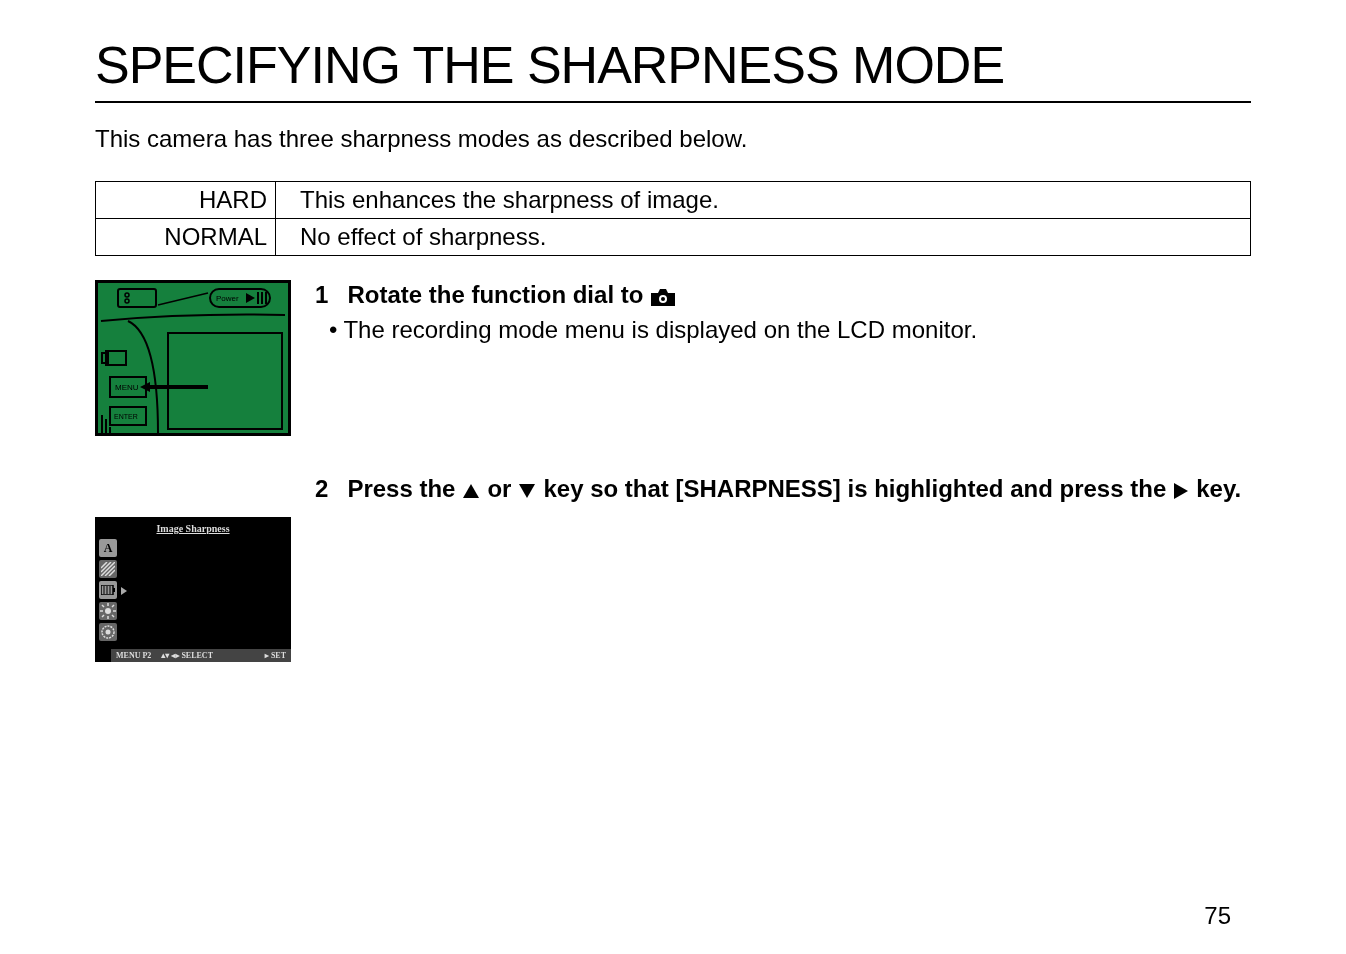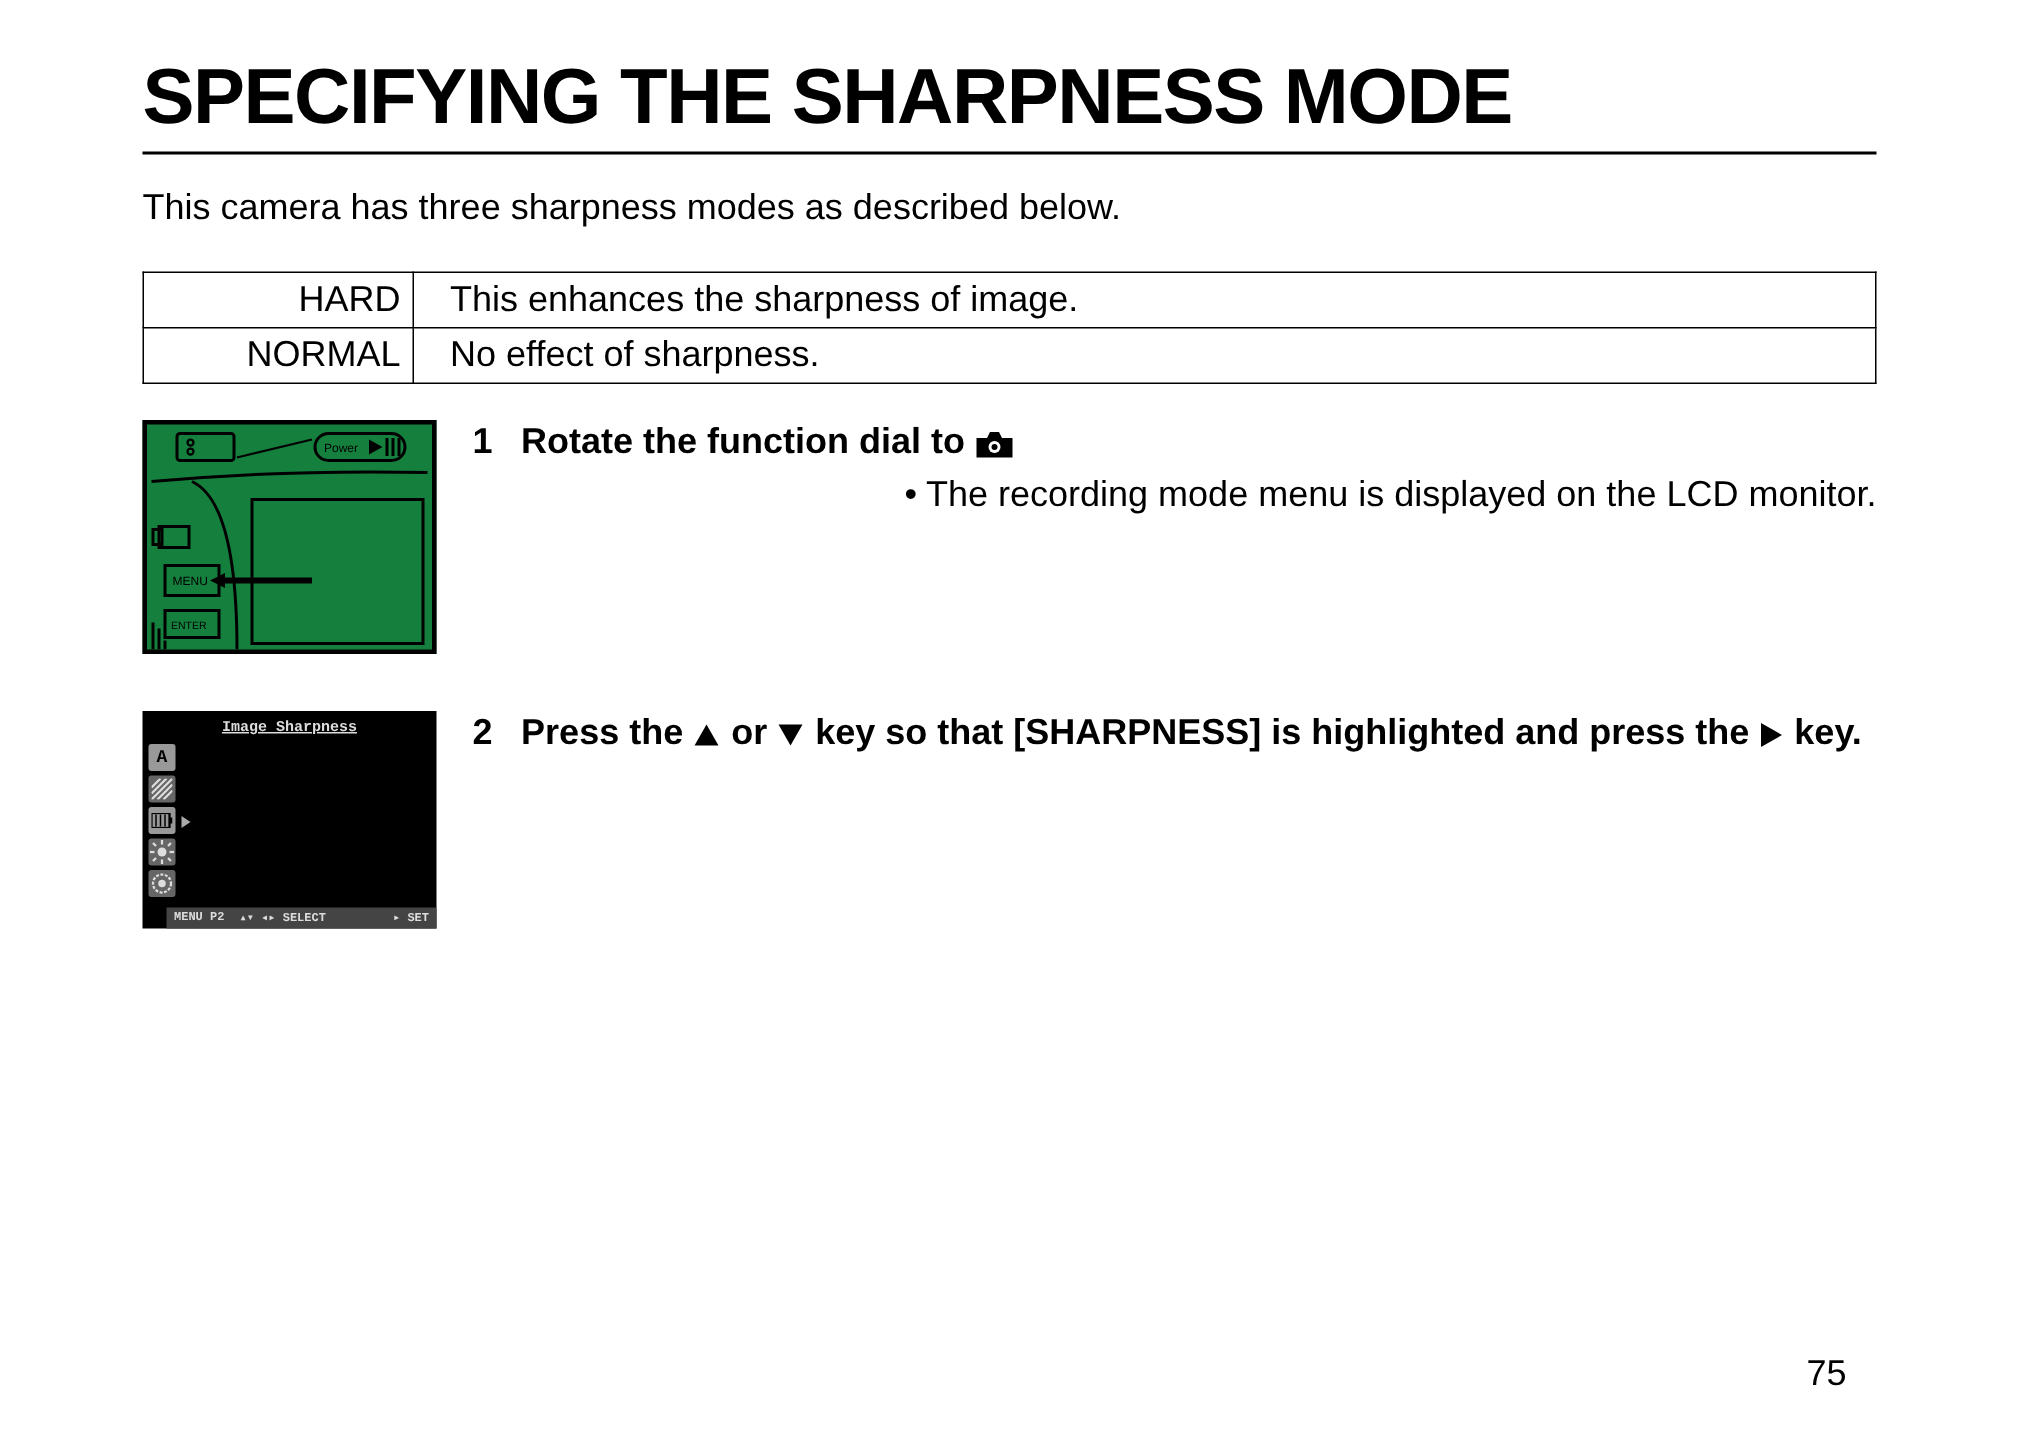--- a/index.html
+++ b/index.html
@@ -10,21 +10,21 @@
     body {
       width: 1346px;
       height: 954px;
       background: #fff;
       font-family: Arial, Helvetica, sans-serif;
       position: relative;
       padding: 35px 95px 0 95px;
     }
     .page-title {
       font-family: 'Arial Black', Arial, sans-serif;
-      font-weight: 700;
+      font-weight: 400;
       font-size: 52px;
       letter-spacing: -1px;
       color: #000;
       text-transform: uppercase;
     }
     .title-rule {
       border: none;
       border-top: 2px solid #000;
       margin-top: 6px;
       margin-bottom: 22px;
@@ -78,21 +78,20 @@
       width: 1.1em;
     }
     .step-heading svg {
       vertical-align: middle;
     }
     .step-bullet {
       font-size: 24px;
       margin-top: 6px;
       padding-left: 28px;
       text-indent: -14px;
-      text-align: right;
     }
     .step-bullet .dot {
       margin-right: 6px;
     }
     .page-num {
       position: absolute;
       bottom: 24px;
       right: 115px;
       font-size: 24px;
     }
@@ -103,21 +102,22 @@
       height: 156px;
       background: #15803d;
       position: relative;
     }
     
     .lcd {
       width: 196px;
       height: 145px;
       background: #000;
       position: relative;
-      font-family: Liberation Mono, monospace;
+      font-family: Liberation Serif, serif;
+      margin-top: 43px;
     }
     .lcd-title {
       text-align: center;
       color: #ddd;
       font-weight: bold;
       font-size: 10px;
       padding-top: 6px;
       text-decoration: underline;
     }
     .lcd-icons {

